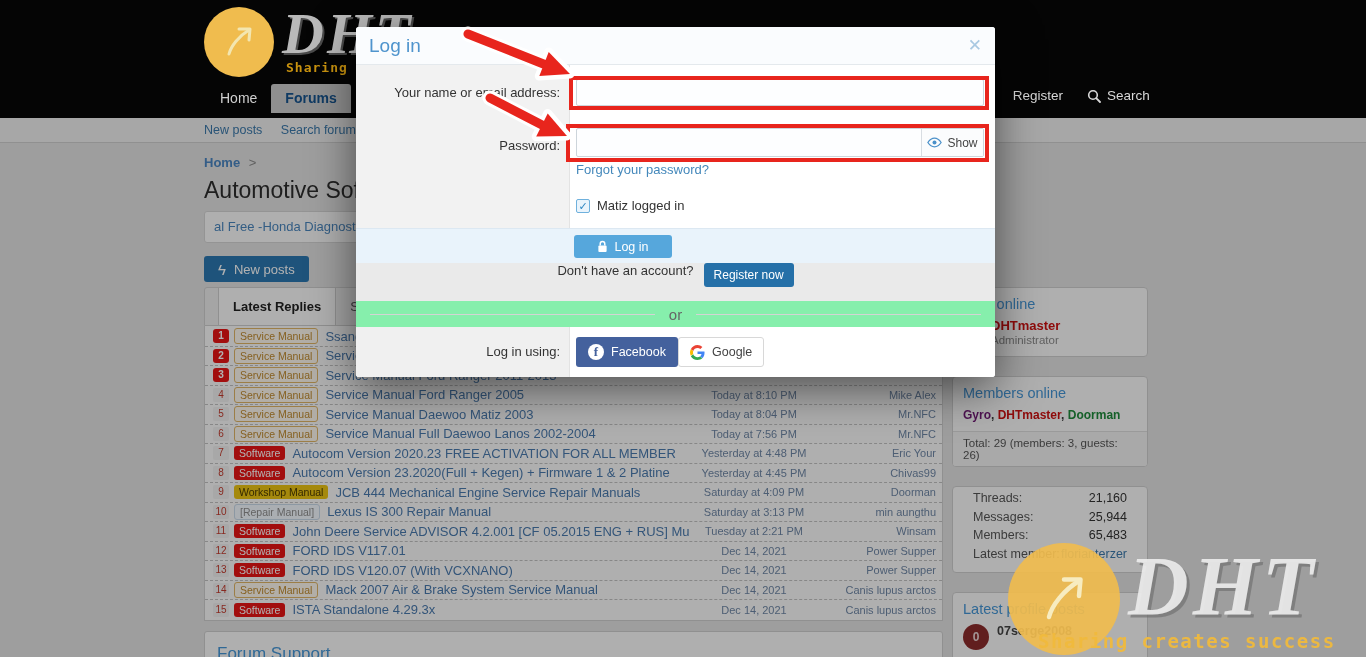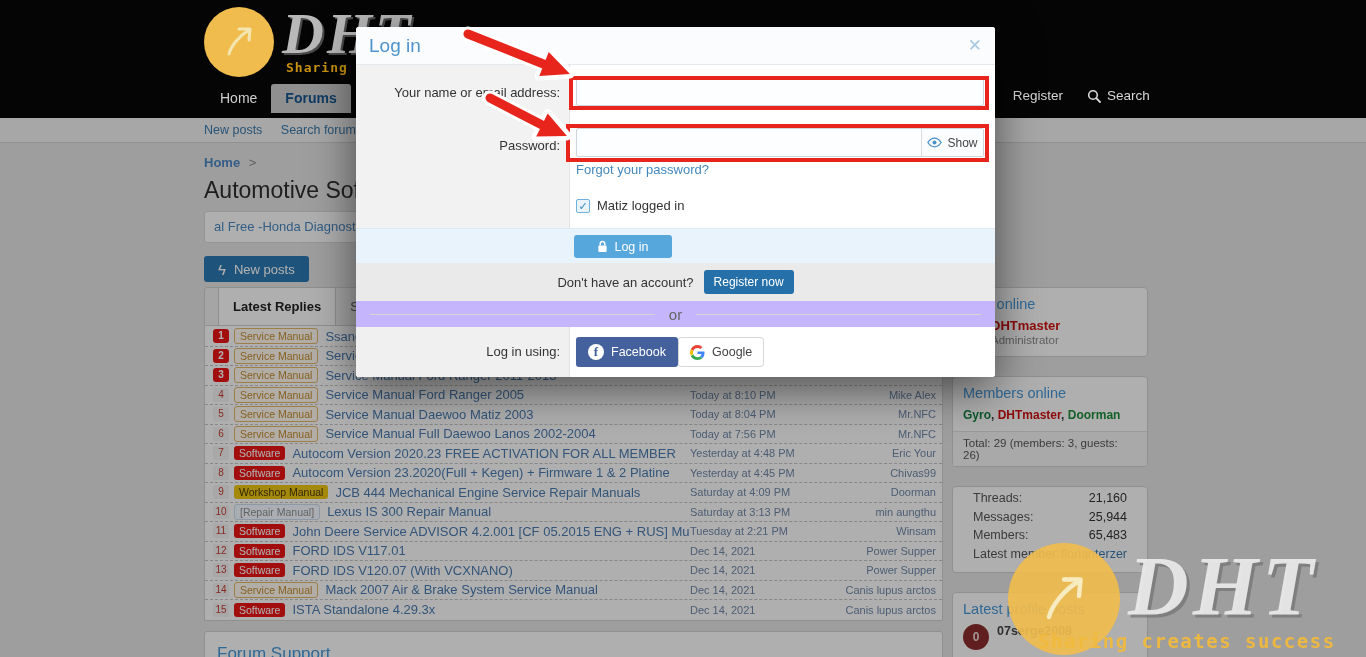--- a/index.html
+++ b/index.html
@@ -55,21 +55,21 @@
   .t-row:last-child{border-bottom:none;}
   .t-num{flex:none;width:16px;height:14px;margin-right:5px;text-align:center;font-size:10px;
         line-height:14px;border-radius:2px;color:#c23b2e;background:#f1f1f1;}
   .t-num.hot{background:var(--badge-red);color:#fff;font-weight:bold;border-radius:3px;}
   .t-badge{flex:none;margin-right:7px;font-size:10.5px;line-height:14px;padding:0 5px;border-radius:3px;white-space:nowrap;}
   .b-service{background:#fffaf0;border:1px solid #e0b566;color:#c08a2e;}
   .b-software{background:var(--badge-red);color:#fff;}
   .b-workshop{background:var(--badge-gold);color:#4a3a00;}
   .b-repair{background:#f4f9ff;border:1px solid #c9daea;color:#8e8e8e;}
   .t-title{flex:1;color:#4a7aae;font-size:13px;white-space:nowrap;overflow:hidden;text-decoration:none;}
-  .t-time{flex:none;width:128px;text-align:left;font-size:11px;color:#6f87a6;}
+  .t-time{flex:none;width:128px;text-align:center;font-size:11px;color:#6f87a6;}
   .t-user{flex:none;width:118px;text-align:right;font-size:11px;color:#6f87a6;}
   .support-panel{margin-top:10px;background:#fbfbfb;border:1px solid #cfcfcf;border-radius:3px;padding:12px 12px 40px;}
   .support-title{font-size:17px;color:var(--accent);font-weight:normal;}
 
   
   .sidebar{position:absolute;left:952px;top:143px;width:196px;z-index:1;}
   .widget{background:#fbfbfb;border:1px solid #cfcfcf;border-radius:4px;margin-bottom:19px;overflow:hidden;}
   .widget h3{font-size:14.5px;color:var(--accent);font-weight:normal;padding:8px 10px 4px;}
   .w-staff{margin-top:144px;}
   .staff-row{position:relative;padding:2px 10px 10px 38px;}
@@ -117,23 +117,23 @@
   .m-forgot{position:absolute;left:220px;top:97px;color:#4488bb;font-size:13px;text-decoration:none;}
   .m-stay{position:absolute;left:220px;top:133px;display:flex;align-items:center;gap:7px;font-size:13px;color:#333;}
   .checkbox{width:14px;height:14px;border:1px solid #6fb1dd;background:#eaf4fc;border-radius:2px;
         color:#2e86c1;font-size:11px;line-height:12px;text-align:center;}
   .checkbox::before{content:"✓";}
   .m-band1{position:absolute;left:0;top:201px;width:100%;height:35px;background:#e9f3fb;border-top:1px solid #dce8f2;}
   .btn-login{position:absolute;left:218px;top:6px;width:98px;height:23px;background:var(--login-btn);
         border-radius:3px;color:#fff;display:flex;align-items:center;justify-content:center;gap:6px;
         font-size:12.5px;cursor:pointer;}
   .m-band2{position:absolute;left:0;top:236px;width:100%;height:38px;background:#eaeaea;display:flex;
-        align-items:center;justify-content:center;gap:10px;font-size:13px;color:#333;}
+        align-items:flex-start;justify-content:center;gap:10px;font-size:13px;color:#333;}
   .btn-register{background:var(--register-btn);color:#fff;font-size:12px;padding:5px 10px;border-radius:3px;cursor:pointer;}
-  .m-or{position:absolute;left:0;top:274px;width:100%;height:26px;background:#c4b5fd;display:flex;
+  .m-or{position:absolute;left:0;top:274px;width:100%;height:26px;background:#86efac;display:flex;
         align-items:center;color:#666;font-size:15px;padding:0 14px;}
   .m-or .line{flex:1;height:1px;background:#d4d4d4;}
   .m-or span{padding:0 14px;}
   .m-band3{position:absolute;left:0;top:300px;width:100%;height:50px;background:#fff;border-radius:0 0 3px 3px;}
   .m-band3 .graycol{position:absolute;left:0;top:0;width:214px;height:100%;background:#f0f0f0;
         border-right:1px solid #e3e3e3;border-radius:0 0 0 3px;}
   .m-using{position:absolute;left:0;top:17px;width:204px;text-align:right;color:#333;}
   .btn-fb{position:absolute;left:220px;top:10px;height:30px;background:var(--facebook);border-radius:3px;
         color:#fff;display:flex;align-items:center;gap:7px;padding:0 12px;font-size:12.5px;cursor:pointer;}
   .fb-circ{width:16px;height:16px;border-radius:50%;background:#fff;color:var(--facebook);
@@ -316,21 +316,21 @@
     <div class="widget w-staff">
       <h3>Staff online</h3>
       <div class="staff-row">
         <div class="staff-avatar"></div>
         <div class="staff-name">DHTmaster</div>
         <div class="staff-role">Administrator</div>
       </div>
     </div>
     <div class="widget">
       <h3>Members online</h3>
-      <div class="members-names"><span style="color: #15803d;">Gyro</span>, <span style="color: rgb(204, 17, 17);">DHTmaster</span>, <span style="color: rgb(31, 138, 59);">Doorman</span></div>
+      <div class="members-names"><span style="color: #701a75;">Gyro</span>, <span style="color: rgb(204, 17, 17);">DHTmaster</span>, <span style="color: rgb(31, 138, 59);">Doorman</span></div>
       <div class="widget-foot">Total: 29 (members: 3, guests: 26)</div>
     </div>
     <div class="widget">
       <div class="stats-rows">
           <div class="stats-row">
             <span class="lbl">Threads:</span>
             <span class="val">21,160</span>
           </div>
           <div class="stats-row">
             <span class="lbl">Messages:</span>

